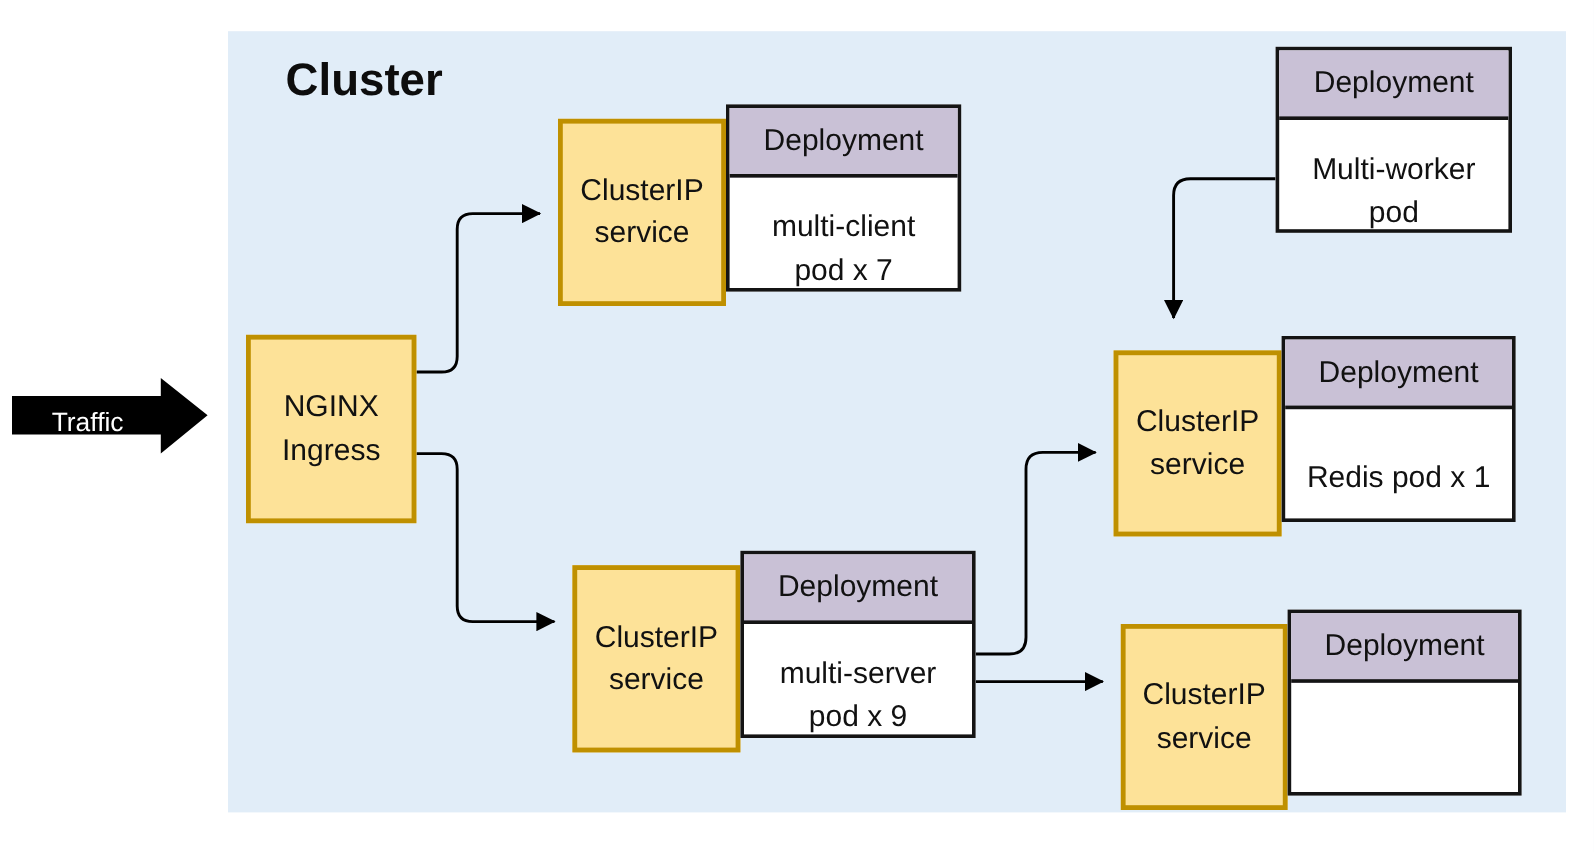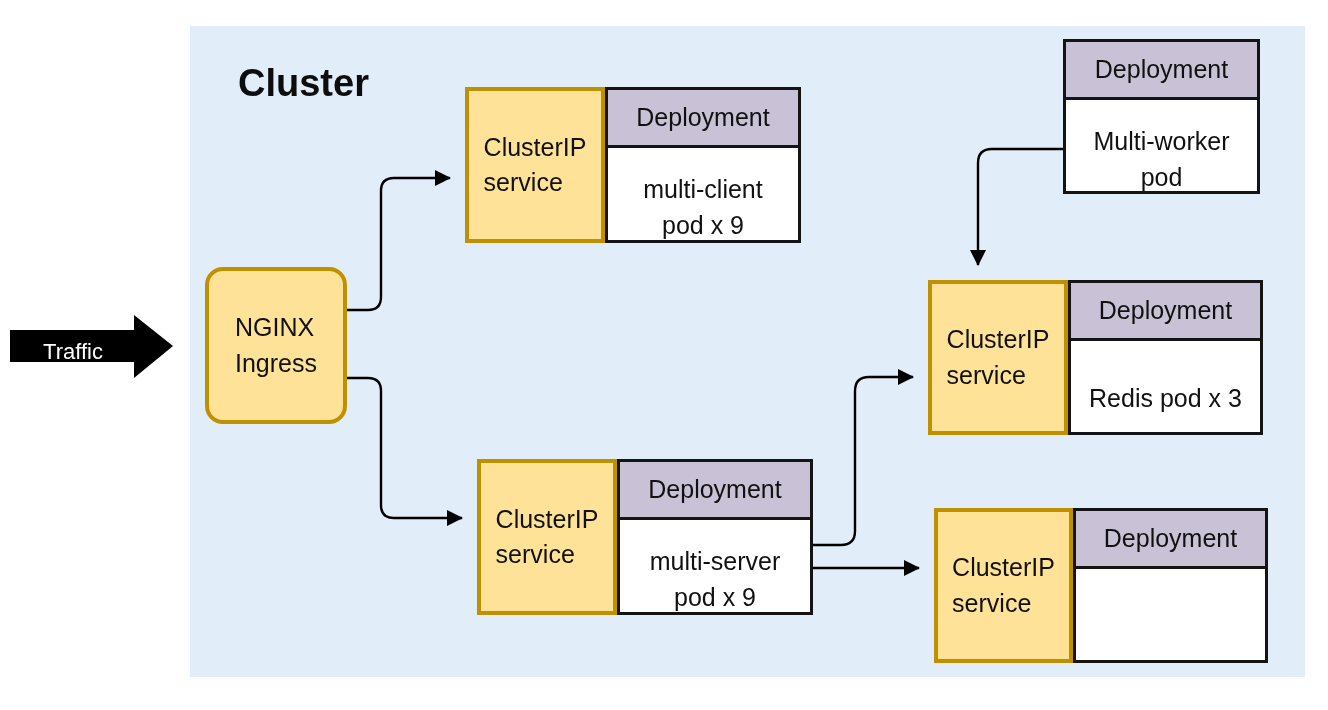--- a/index.html
+++ b/index.html
@@ -20,21 +20,21 @@
     position: absolute;
     left: 190px;
     top: 26px;
     width: 1115px;
     height: 651px;
     background: var(--cluster-bg, #e1edf8);
   }
   .cluster-title {
     position: absolute;
     left: 238px;
-    top: 62px;
+    top: 46px;
     font-size: 38px;
     font-weight: 700;
     letter-spacing: 0px;
     color: #0d0d0d;
     white-space: nowrap;
   }
   svg.connector-layer {
     position: absolute;
     left: 0;
     top: 0;
@@ -42,24 +42,25 @@
     height: 710px;
     z-index: 1;
   }
   .box {
     position: absolute;
     box-sizing: border-box;
     z-index: 2;
     display: flex;
     align-items: center;
     justify-content: center;
-    text-align: left;
+    text-align: center;
     white-space: pre-line;
     font-size: 25px;
     line-height: 1.42;
+    margin-top: 12px;
   }
   .svc {
     background: var(--service-fill, #fde298);
     border: 4px solid var(--service-border, #bf9000);
   }
   .dep-col {
     position: absolute;
     box-sizing: border-box;
     z-index: 2;
     border: 3px solid var(--box-border, #141414);
@@ -127,44 +128,44 @@
 
     <path d="M813,568 H919" stroke="#000000" stroke-width="2.4" marker-end="url(#arrow)"></path>
 
     <path d="M1063,149 H992 Q978,149 978,163 V265" stroke="#000000" stroke-width="2.4" marker-end="url(#arrow)"></path>
   </svg>
 
   <div class="traffic-label">Traffic</div>
 
   <div class="cluster-title">Cluster</div>
 
-  <div class="box svc" style="left:205px; top:267px; width:142px; height:157px;border-radius:18px;">NGINX
+  <div class="box svc" style="left:205px; top:267px; width:142px; height:157px;">NGINX
 Ingress</div>
 
   <div class="box svc" style="left:465px; top:87px; width:140px; height:156px;">ClusterIP
 service</div>
   <div class="dep-col" style="left:605px; top:87px; width:196px; height:156px;">
     <div class="dep-head">Deployment</div>
     <div class="dep-pod">multi-client
-pod x 9</div>
+pod x 7</div>
   </div>
 
   <div class="box svc" style="left:477px; top:459px; width:140px; height:156px;">ClusterIP
 service</div>
   <div class="dep-col" style="left:617px; top:459px; width:196px; height:156px;">
     <div class="dep-head">Deployment</div>
     <div class="dep-pod">multi-server
 pod x 9</div>
   </div>
 
   <div class="box svc" style="left:928px; top:280px; width:140px; height:155px;">ClusterIP
 service</div>
   <div class="dep-col" style="left:1068px; top:280px; width:195px; height:155px;">
     <div class="dep-head">Deployment</div>
-    <div class="dep-pod">Redis pod x 3</div>
+    <div class="dep-pod">Redis pod x 1</div>
   </div>
 
   <div class="box svc" style="left:934px; top:508px; width:139px; height:155px;">ClusterIP
 service</div>
   <div class="dep-col" style="left:1073px; top:508px; width:195px; height:155px;">
     <div class="dep-head">Deployment</div>
   </div>
 
   <div class="dep-col" style="left:1063px; top:39px; width:197px; height:155px;">
     <div class="dep-head">Deployment</div>

